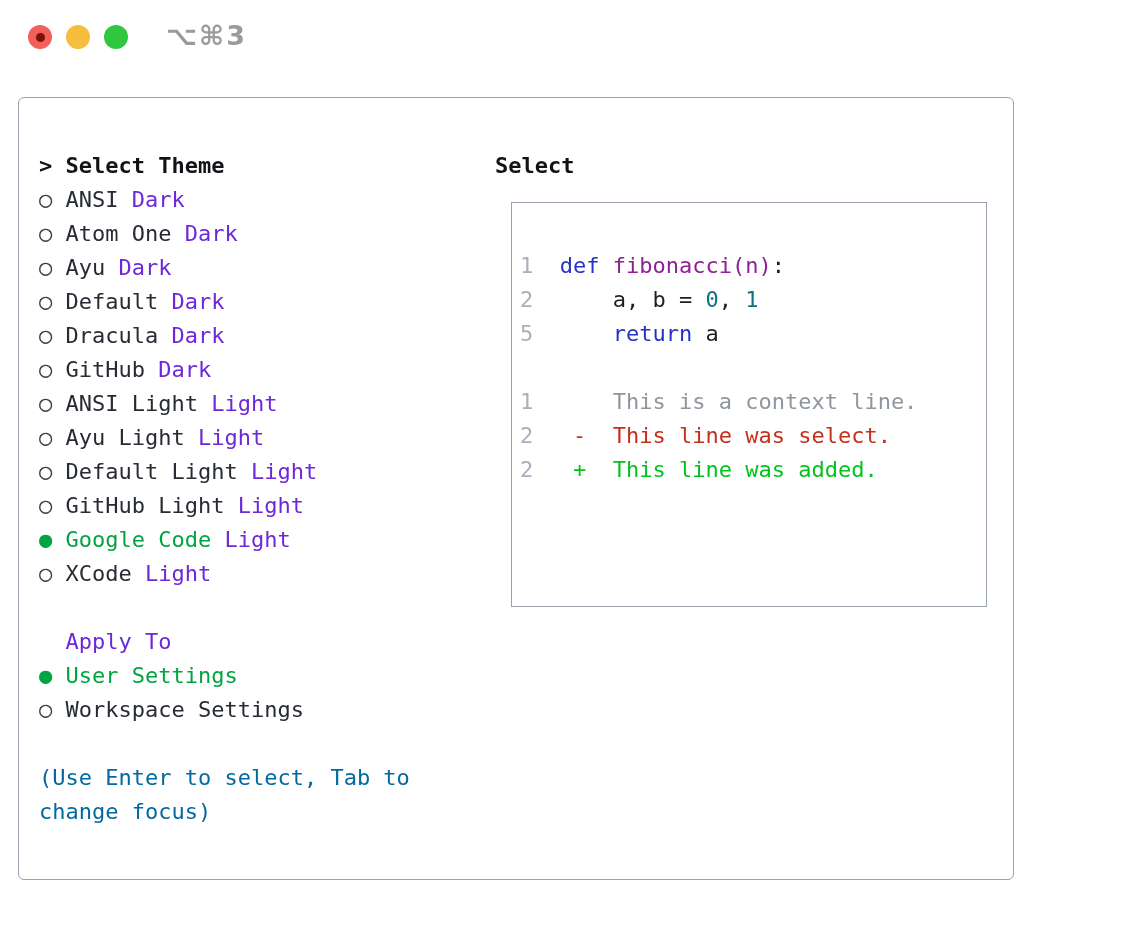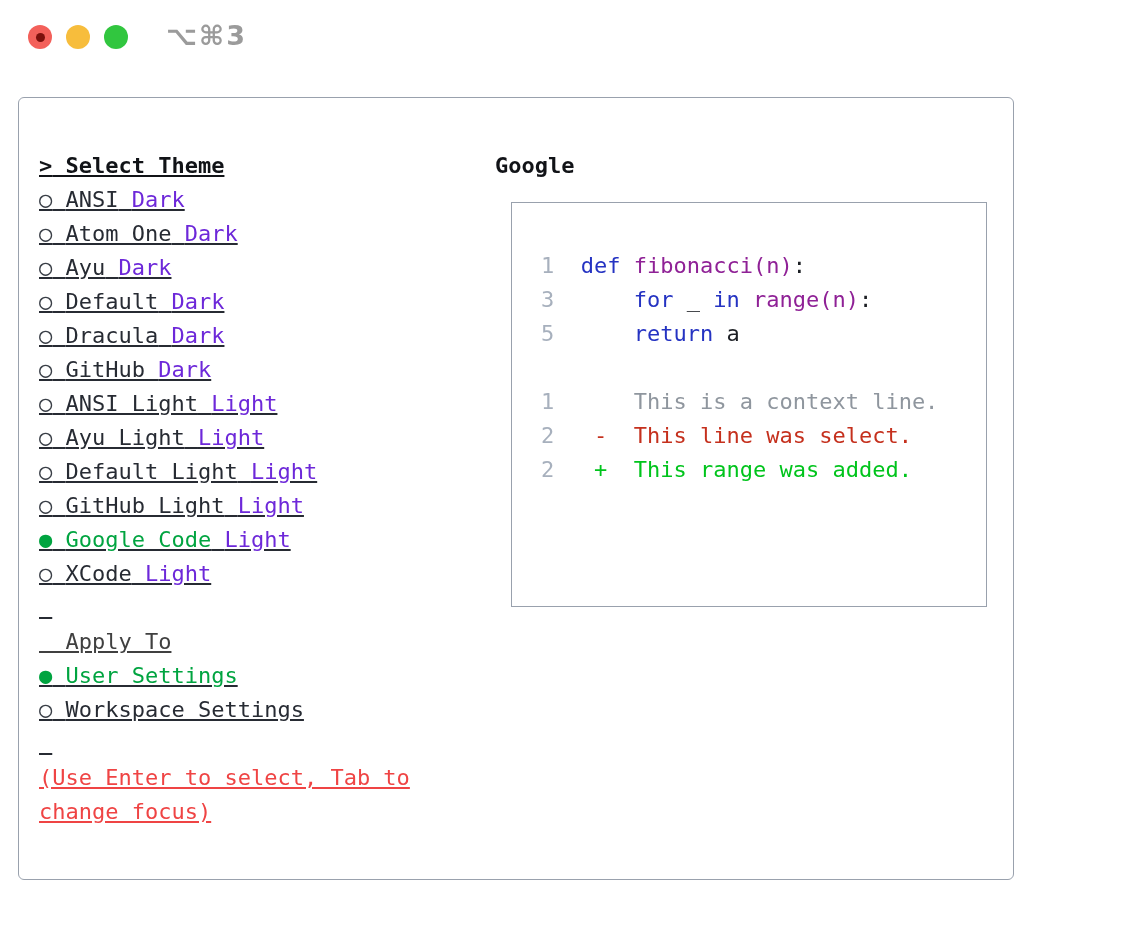--- a/index.html
+++ b/index.html
@@ -30,41 +30,41 @@
   
   .panel {
     position: absolute; left: 18px; top: 97px; width: 996px; height: 783px;
     border: 1.5px solid #99a1ad; border-radius: 6px; background: #ffffff;
   }
 
   .col-left {
     position: absolute; left: 20px; top: 51px;
     font-size: 22px; line-height: 34px; white-space: pre; color: #272b33;
   }
-  .row { height: 34px; white-space: pre; text-decoration: underline; }
+  .row { height: 34px; white-space: pre; }
   .row.header { font-weight: bold; color: #111317; }
   .prompt { font-weight: bold; color: #111317; }
   .marker { color: #3a3f47; }
   .theme-name { color: #272b33; }
   .variant { color: #6d28d9; }
   .row.selected .marker, .row.selected .theme-name { color: #00a440; }
-  .subheader { color: #404040; }
-  .hint { color: #ef4444; }
+  .subheader { color: #6d28d9; }
+  .hint { color: #0369a1; }
 
   .preview-label {
     position: absolute; left: 476px; top: 51px;
     font-size: 22px; line-height: 34px; font-weight: bold; color: #111317;
     white-space: pre;
   }
   .preview-box {
     position: absolute; left: 492px; top: 104px; width: 476px; height: 405px;
     border: 1.5px solid #99a1ad; background: #ffffff;
     padding: 46px 0 0 8px; overflow: hidden;
   }
-  .code-line { height: 34px; font-size: 22px; line-height: 34px; white-space: pre; margin-left: 21px; }
+  .code-line { height: 34px; font-size: 22px; line-height: 34px; white-space: pre; }
   .tok-ln  { color: #a7b0bd; }
   .tok-pl  { color: #1c1f24; }
   .tok-kw  { color: #2533c2; }
   .tok-fn  { color: #8f2196; }
   .tok-num { color: #0d7380; }
   .tok-ctx { color: #8f969e; text-align: right; }
   .tok-del { color: #c5301d; }
   .tok-add { color: #00c41c; }
 </style>
 </head>
@@ -72,23 +72,23 @@
 
 <div class="titlebar">
   <div class="light red"></div>
   <div class="light yellow"></div>
   <div class="light green"></div>
   <div class="shortcut">⌥⌘3</div>
 </div>
 
 <div class="panel">
   <div class="col-left" id="left-col"><div class="row header"><span class="prompt">&gt;</span> Select Theme</div><div class="row "><span class="marker">○</span> <span class="theme-name">ANSI</span> <span class="variant">Dark</span></div><div class="row "><span class="marker">○</span> <span class="theme-name">Atom One</span> <span class="variant">Dark</span></div><div class="row "><span class="marker">○</span> <span class="theme-name">Ayu</span> <span class="variant">Dark</span></div><div class="row "><span class="marker">○</span> <span class="theme-name">Default</span> <span class="variant">Dark</span></div><div class="row "><span class="marker">○</span> <span class="theme-name">Dracula</span> <span class="variant">Dark</span></div><div class="row "><span class="marker">○</span> <span class="theme-name">GitHub</span> <span class="variant">Dark</span></div><div class="row "><span class="marker">○</span> <span class="theme-name">ANSI Light</span> <span class="variant">Light</span></div><div class="row "><span class="marker">○</span> <span class="theme-name">Ayu Light</span> <span class="variant">Light</span></div><div class="row "><span class="marker">○</span> <span class="theme-name">Default Light</span> <span class="variant">Light</span></div><div class="row "><span class="marker">○</span> <span class="theme-name">GitHub Light</span> <span class="variant">Light</span></div><div class="row selected"><span class="marker">●</span> <span class="theme-name">Google Code</span> <span class="variant">Light</span></div><div class="row "><span class="marker">○</span> <span class="theme-name">XCode</span> <span class="variant">Light</span></div><div class="row "> </div><div class="row subheader">  Apply To</div><div class="row selected"><span class="marker">●</span> <span class="theme-name">User Settings</span></div><div class="row "><span class="marker">○</span> <span class="theme-name">Workspace Settings</span></div><div class="row "> </div><div class="row hint">(Use Enter to select, Tab to</div><div class="row hint">change focus)</div></div>
-  <div class="preview-label">Google</div>
+  <div class="preview-label">Select</div>
   <div class="preview-box" id="preview-box">
       <div class="code-line"><span class="tok-ln">1  </span><span class="tok-kw">def</span><span class="tok-pl"> </span><span class="tok-fn">fibonacci(n)</span><span class="tok-pl">:</span></div>
-      <div class="code-line"><span class="tok-ln">3  </span><span class="tok-pl">    </span><span class="tok-kw">for</span><span class="tok-pl"> _ </span><span class="tok-kw">in</span><span class="tok-pl"> </span><span class="tok-fn">range(n)</span><span class="tok-pl">:</span></div>
+      <div class="code-line"><span class="tok-ln">2  </span><span class="tok-pl">    a, b = </span><span class="tok-num">0</span><span class="tok-pl">, </span><span class="tok-num">1</span></div>
       <div class="code-line"><span class="tok-ln">5  </span><span class="tok-pl">    </span><span class="tok-kw">return</span><span class="tok-pl"> a</span></div>
       <div class="code-line">&nbsp;</div>
       <div class="code-line"><span class="tok-ln">1  </span><span class="tok-ctx">    This is a context line.</span></div>
       <div class="code-line"><span class="tok-ln">2  </span><span class="tok-del"> -  This line was select.</span></div>
-      <div class="code-line"><span class="tok-ln">2  </span><span class="tok-add"> +  This range was added.</span></div>
+      <div class="code-line"><span class="tok-ln">2  </span><span class="tok-add"> +  This line was added.</span></div>
     </div>
 </div>
 
 </body></html>

